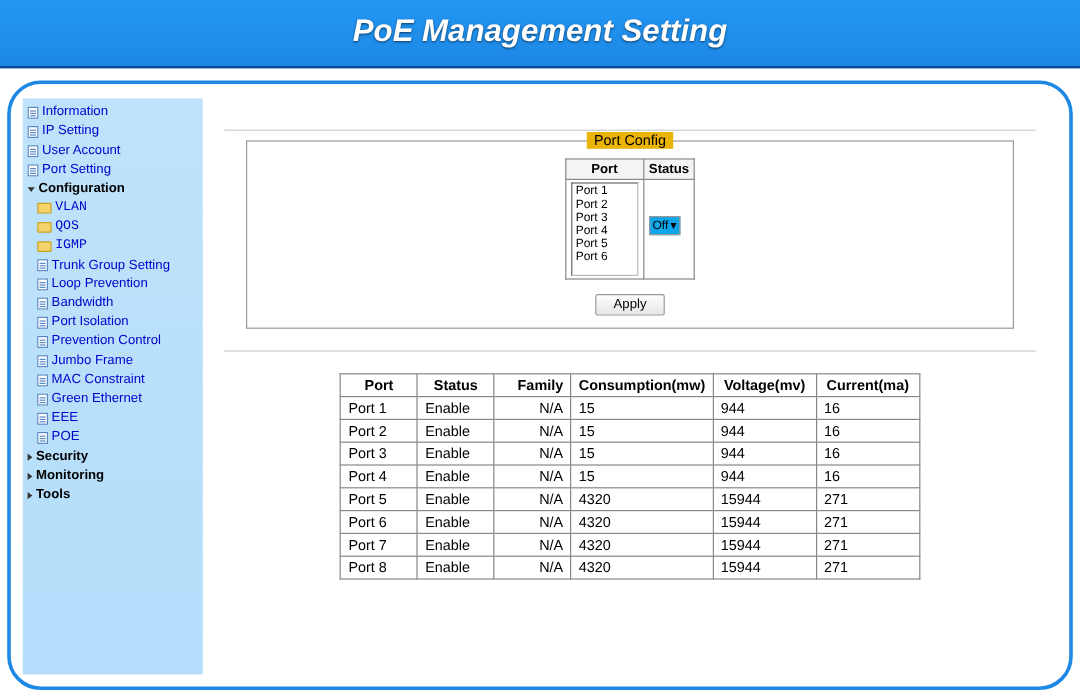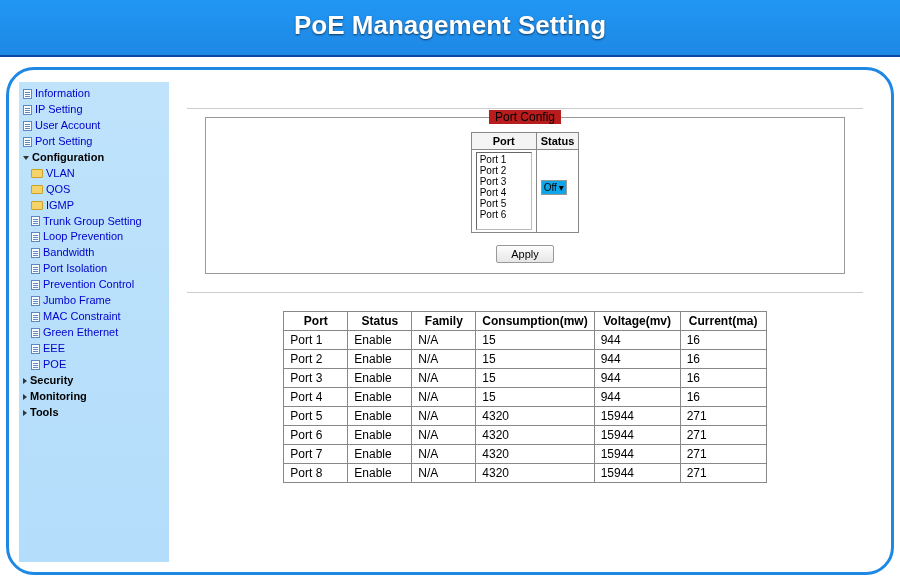--- a/index.html
+++ b/index.html
@@ -14,20 +14,21 @@
   }
   .banner {
     background: linear-gradient(#2196f3, #1e88e5);
     color: #fff;
     text-align: center;
     font-size: 26px;
     font-weight: bold;
     padding: 10px 0 14px;
     border-bottom: 2px solid #0d47a1;
     text-shadow: 0 1px 2px rgba(0,0,0,0.6);
+    font-style: italic;
   }
   .frame {
     margin: 10px 6px 0;
     border: 3px solid #1e88e5;
     border-radius: 28px;
     height: 508px;
     padding: 12px 10px 10px 10px;
     position: relative;
     overflow: hidden;
   }
@@ -46,21 +47,21 @@
     display: flex;
     align-items: center;
     gap: 3px;
     padding: 0 2px;
     white-space: nowrap;
     cursor: pointer;
   }
   .sb-item a, .sb-folder a, .sb-section a { text-decoration: none; }
   .sb-item a { color: #0000cc; }
   .sb-section a { color: #000; font-weight: bold; }
-  .sb-folder a { color: #0000cc; }
+  .sb-folder a { color: #0000cc; font-family: Liberation Mono, monospace; }
   .ico-page {
     display: inline-block;
     width: 9px; height: 10px;
     border: 1px solid #5a8ac6;
     background: #fff;
     position: relative;
   }
   .ico-page::after {
     content:"";
     position:absolute; left:1px; right:1px; top:2px;
@@ -98,21 +99,21 @@
   .fieldset {
     border: 1px solid #999;
     margin: 0 auto;
     width: 640px;
     padding: 14px 8px 10px;
     position: relative;
   }
   .fieldset .legend {
     position: absolute;
     top: -8px; left: 50%; transform: translateX(-50%);
-    background: #b91c1c;
+    background: #eab308;
     padding: 0 6px;
     font-size: 12px;
   }
   .cfgtable {
     border-collapse: collapse;
     margin: 0 auto;
   }
   .cfgtable th, .cfgtable td {
     border: 1px solid #888;
     padding: 2px 4px;
@@ -155,21 +156,21 @@
   }
   .datatable th, .datatable td {
     border: 1px solid #888;
     padding: 2px 6px;
     text-align: left;
     background: #fff;
   }
   .datatable th { font-weight: bold; text-align: center; }
   .datatable th:nth-child(1), .datatable td:nth-child(1){ width:64px; }
   .datatable th:nth-child(2), .datatable td:nth-child(2){ width:64px; }
-  .datatable th:nth-child(3), .datatable td:nth-child(3){ width:64px; }
+  .datatable th:nth-child(3), .datatable td:nth-child(3){ width:64px;text-align:right; }
   .datatable th:nth-child(4), .datatable td:nth-child(4){ width:118px; }
   .datatable th:nth-child(5), .datatable td:nth-child(5){ width:86px; }
   .datatable th:nth-child(6), .datatable td:nth-child(6){ width:86px; }
 </style>
 </head>
 <body>
 
 <div class="banner">
   <span>PoE Management Setting</span>
 </div>

